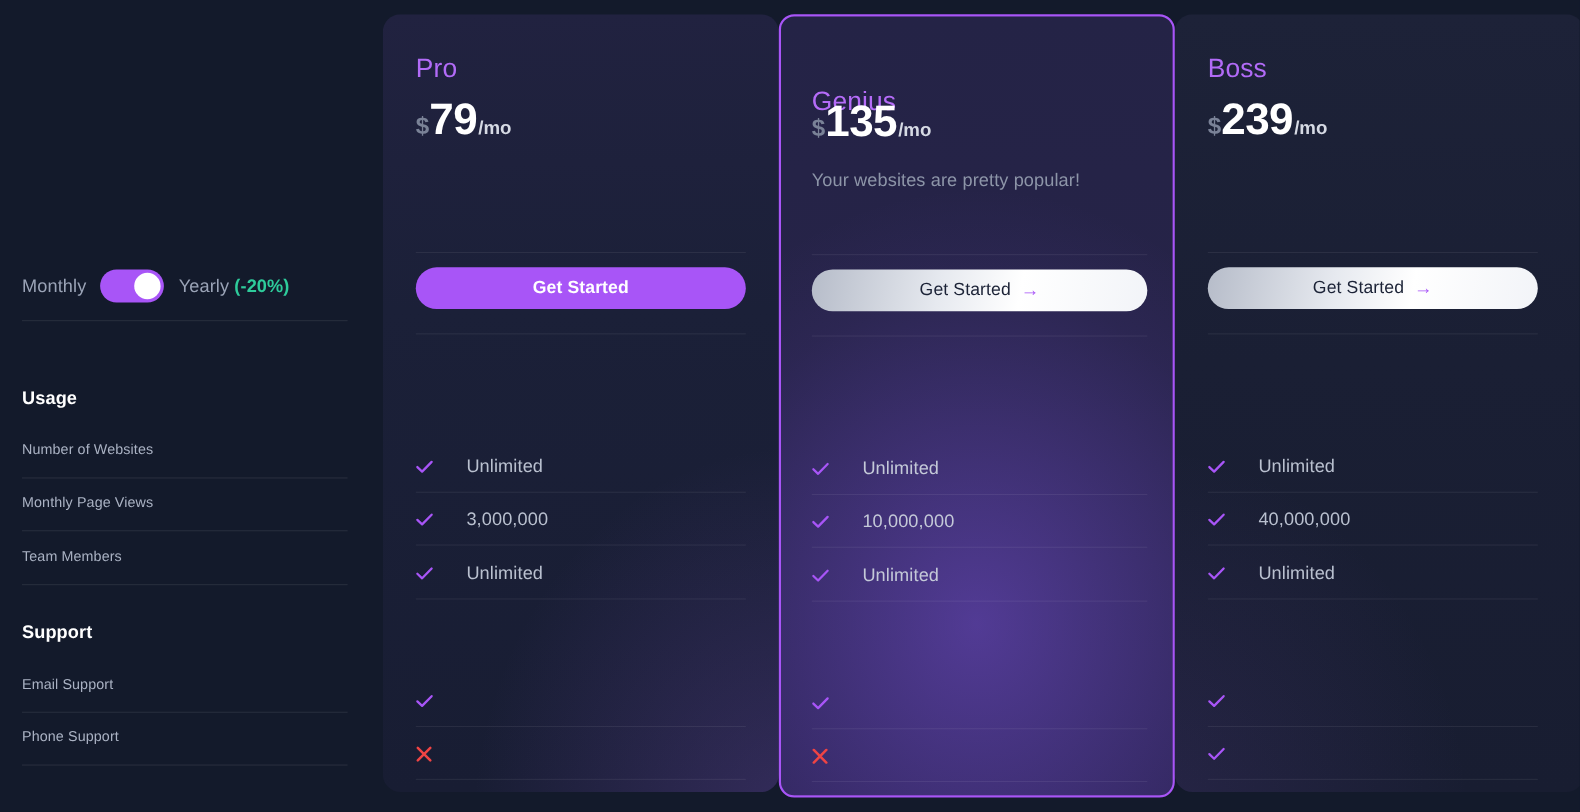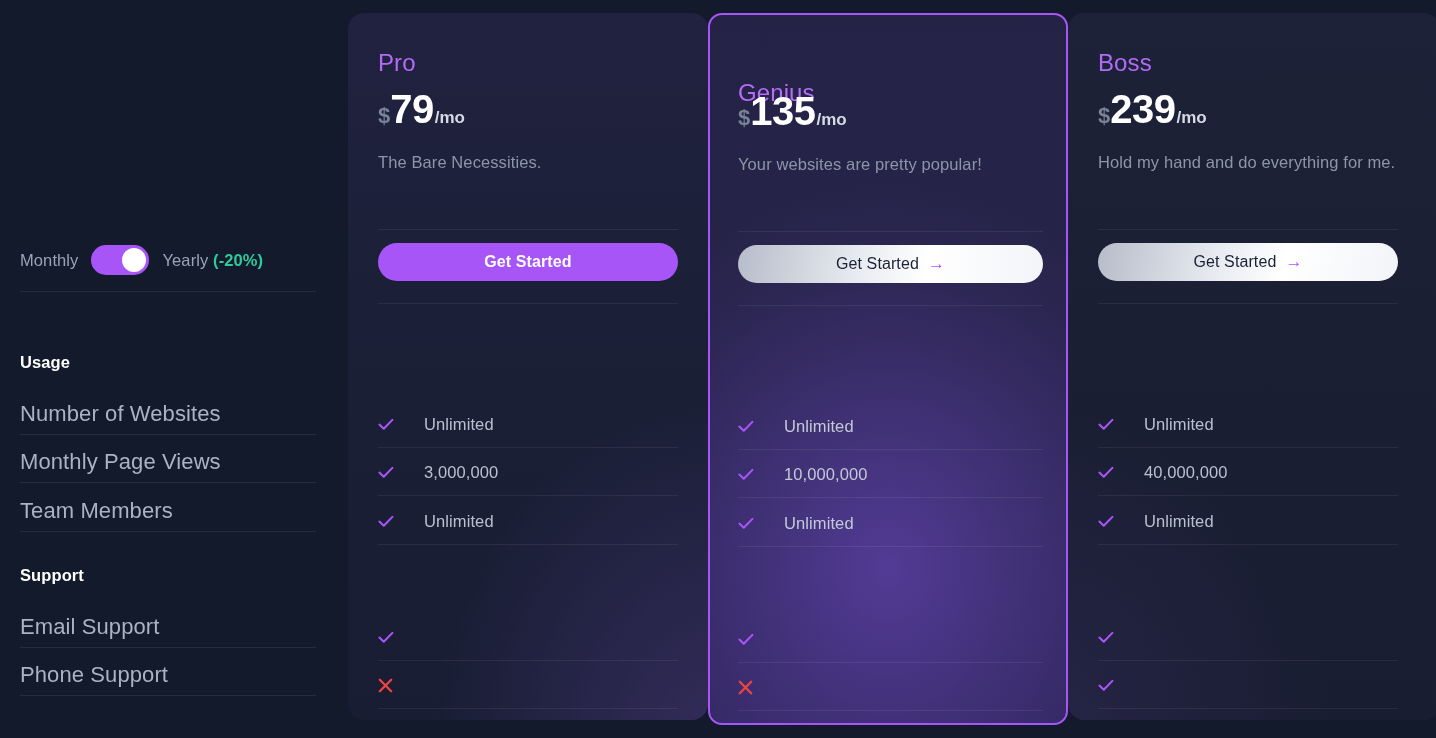--- a/index.html
+++ b/index.html
@@ -86,21 +86,21 @@
     left: 20px;
     font-size: 16.5px;
     font-weight: 700;
     color: #ffffff;
     letter-spacing: 0.1px;
   }
   .side-row {
     position: absolute;
     left: 20px;
     width: 296px;
-    font-size: 22px;
+    font-size: 13px;
     color: #aab2c3;
     letter-spacing: 0.1px;
     white-space: nowrap;
   }
 
   
   .cards {
     position: absolute;
     left: 348px;
     top: 0;
@@ -324,21 +324,20 @@
     <div class="card pro">
       <div class="card-inner">
         <div class="plan-name">Pro</div>
 
         <div class="price">
           <span class="currency">$</span>
           <span class="amount">79</span>
           <span class="period">/mo</span>
         </div>
 
-        <div class="tagline">The Bare Necessities.</div>
 
         <div class="card-rule" style="top:216px;"></div>
 
         <button class="cta primary" style="top:230px;">
           <span>Get Started</span>
         </button>
 
         <div class="card-rule" style="top:290px;"></div>
 
         <div class="feat" style="top:387px;">
@@ -469,21 +468,20 @@
     <div class="card boss">
       <div class="card-inner">
         <div class="plan-name">Boss</div>
 
         <div class="price">
           <span class="currency">$</span>
           <span class="amount">239</span>
           <span class="period">/mo</span>
         </div>
 
-        <div class="tagline">Hold my hand and do everything for me.</div>
 
         <div class="card-rule" style="top:216px;"></div>
 
         <button class="cta light" style="top:230px;">
           <span>Get Started</span>
           <span class="arrow">→</span>
         </button>
 
         <div class="card-rule" style="top:290px;"></div>
 

